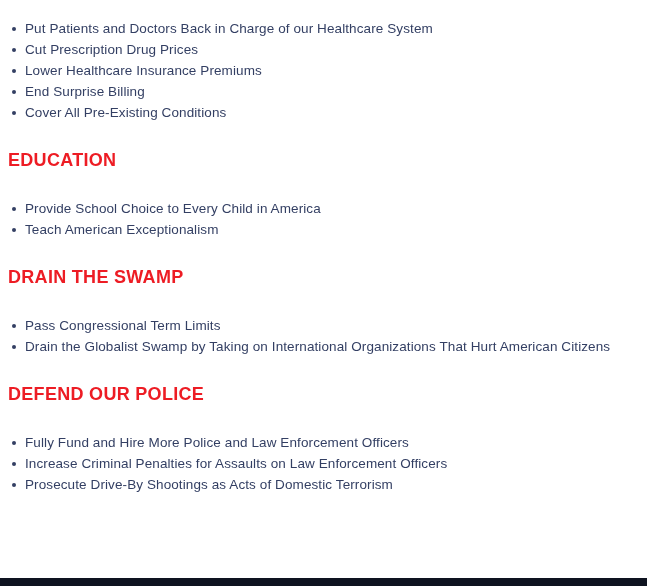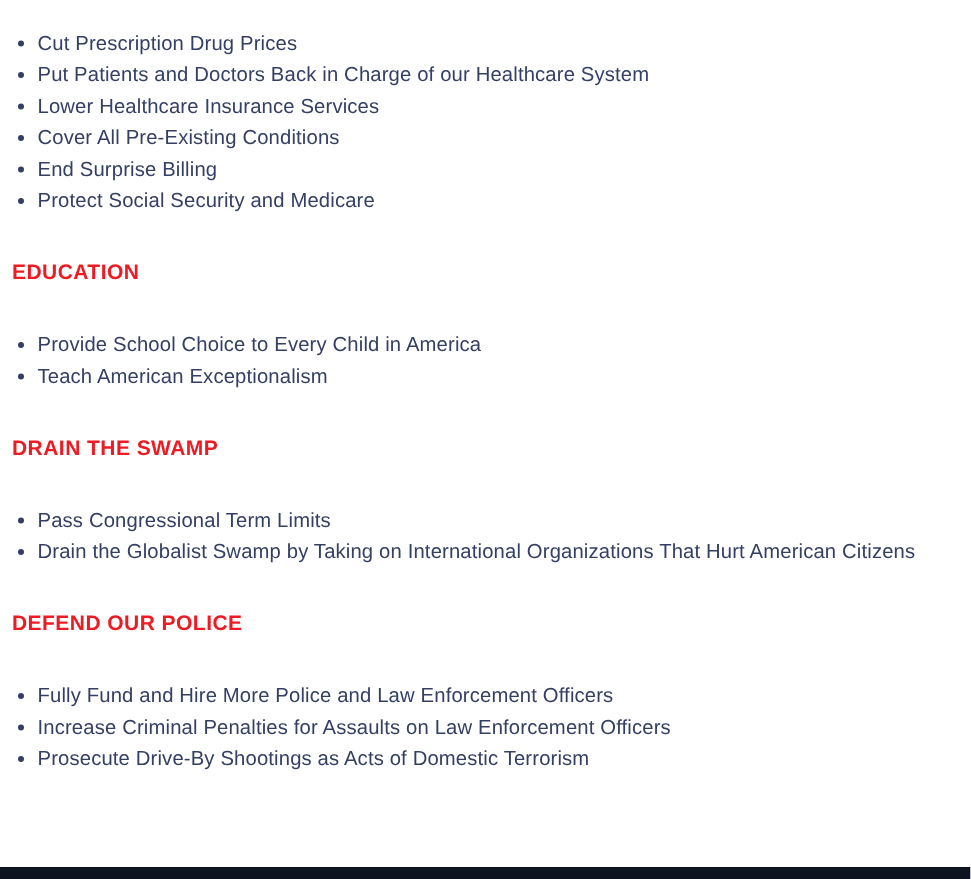--- a/index.html
+++ b/index.html
@@ -12,21 +12,21 @@
     position: relative;
     overflow: hidden;
     background: var(--bg, #ffffff);
     font-family: "Liberation Sans", sans-serif;
   }
   .content {
     padding: 18px 8px 0 8px;
   }
   .section-heading {
     color: var(--heading-color, #ED1C24);
-    font-size: 14px;
+    font-size: 18px;
     font-weight: 700;
     line-height: 21px;
     letter-spacing: 0.3px;
     margin: 27px 0;
     text-transform: uppercase;
   }
   ul.policy-list {
     list-style: none;
     margin: 27px 0 0 0;
     padding: 0 0 0 17px;
@@ -58,26 +58,25 @@
     bottom: 0;
     height: 8px;
     background: var(--footer-color, #0E1320);
   }
 </style>
 </head>
 <body>
 
 <div class="content">
     <ul class="policy-list">
+      <li>Put Patients and Doctors Back in Charge of our Healthcare System</li>
       <li>Cut Prescription Drug Prices</li>
-      <li>Put Patients and Doctors Back in Charge of our Healthcare System</li>
-      <li>Lower Healthcare Insurance Services</li>
+      <li>Lower Healthcare Insurance Premiums</li>
+      <li>End Surprise Billing</li>
       <li>Cover All Pre-Existing Conditions</li>
-      <li>End Surprise Billing</li>
-      <li>Protect Social Security and Medicare</li>
     </ul>
     <div class="section-heading">EDUCATION</div>
     <ul class="policy-list">
       <li>Provide School Choice to Every Child in America</li>
       <li>Teach American Exceptionalism</li>
     </ul>
     <div class="section-heading">DRAIN THE SWAMP</div>
     <ul class="policy-list">
       <li>Pass Congressional Term Limits</li>
       <li>Drain the Globalist Swamp by Taking on International Organizations That Hurt American Citizens</li>

